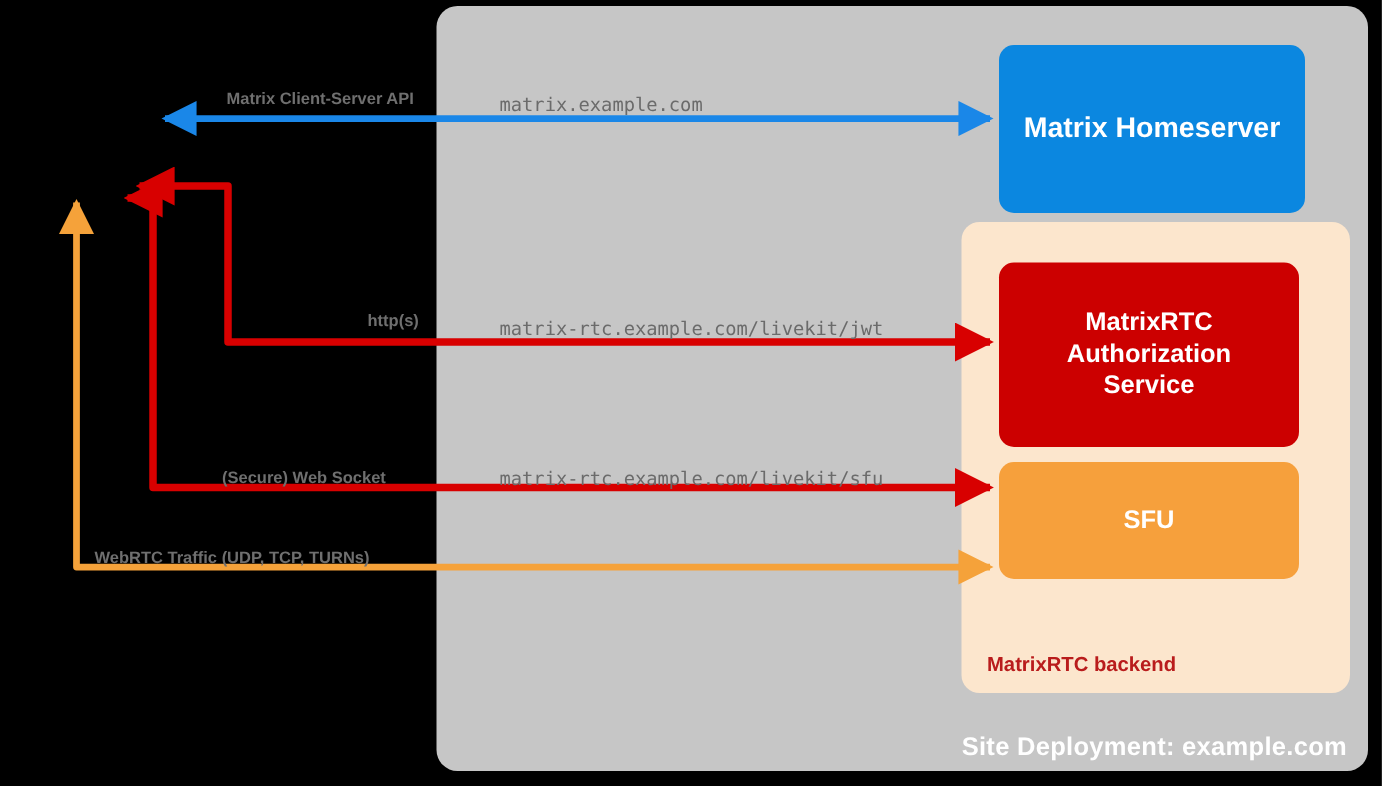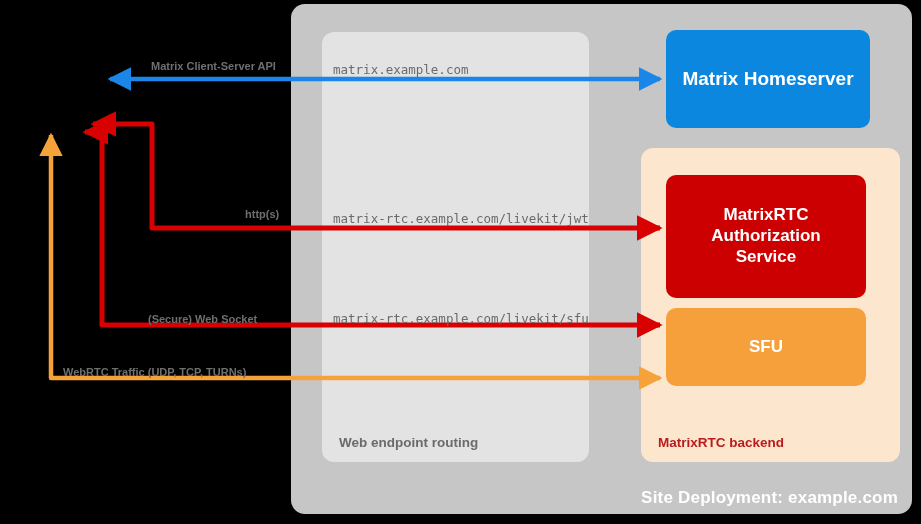--- a/index.html
+++ b/index.html
@@ -110,21 +110,21 @@
     justify-content: center;
     text-align: center;
     color: #ffffff;
     font-weight: bold;
     line-height: 1.22;
   }
   .homeserver-node {
     left: 666px;
     top: 30px;
     width: 204px;
-    height: 98px;
+    height: 112px;
     background: #0b87e0;
     font-size: 19px;
   }
   .auth-node {
     left: 666px;
     top: 175px;
     width: 200px;
     height: 123px;
     background: #cc0000;
     font-size: 17px;
@@ -156,23 +156,20 @@
 </style>
 </head>
 <body>
 
 <div id="diagram-root">
 
   <div class="site-container">
     <div class="site-label">Site Deployment: example.com</div>
   </div>
 
-  <div class="routing-panel">
-    <div class="routing-label">Web endpoint routing</div>
-  </div>
 
   <div class="backend-panel">
     <div class="backend-label">MatrixRTC backend</div>
   </div>
 
   <svg id="edge-layer" viewBox="0 0 921 524" xmlns="http://www.w3.org/2000/svg">
     <defs>
       <marker id="arrow-blue" viewBox="0 0 10 10" refX="9" refY="5" markerWidth="5.2" markerHeight="5.2" orient="auto-start-reverse">
         <path d="M 0 0 L 10 5 L 0 10 z" fill="#1a87e8"></path>
       </marker>

